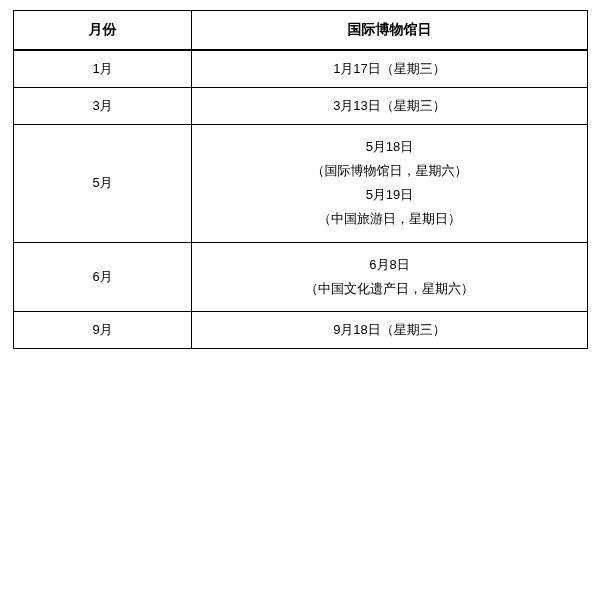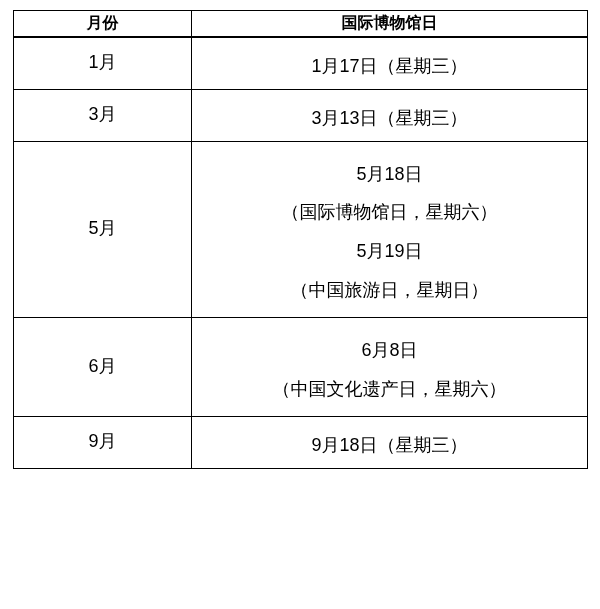--- a/index.html
+++ b/index.html
@@ -24,40 +24,39 @@
   table.schedule {
     width: 574px;
     border-collapse: collapse;
     table-layout: fixed;
   }
   table.schedule td, table.schedule th {
     border: 1px solid #000000;
     text-align: center;
     vertical-align: middle;
     font-weight: normal;
-    font-size: 18px;
+    font-size: 13px;
     line-height: 1.55;
     padding: 6px 4px;
   }
   table.schedule tr.header-row th {
     font-weight: bold;
-    font-size: 16px;
-    padding: 0 4px;
+    font-size: 14px;
+    padding: 8px 4px;
     border-bottom-width: 2px;
   }
   .col-month { width: 178px; }
   .col-date  { width: 396px; }
 
   td.month-cell {
     font-size: 13px;
   }
   td.date-cell .line {
     display: block;
     padding: 2px 0;
-    margin-top: 7px;
   }
   tr.tall-row td {
     padding-top: 10px;
     padding-bottom: 10px;
   }
 </style>
 </head>
 <body>
 
 <div class="page">

